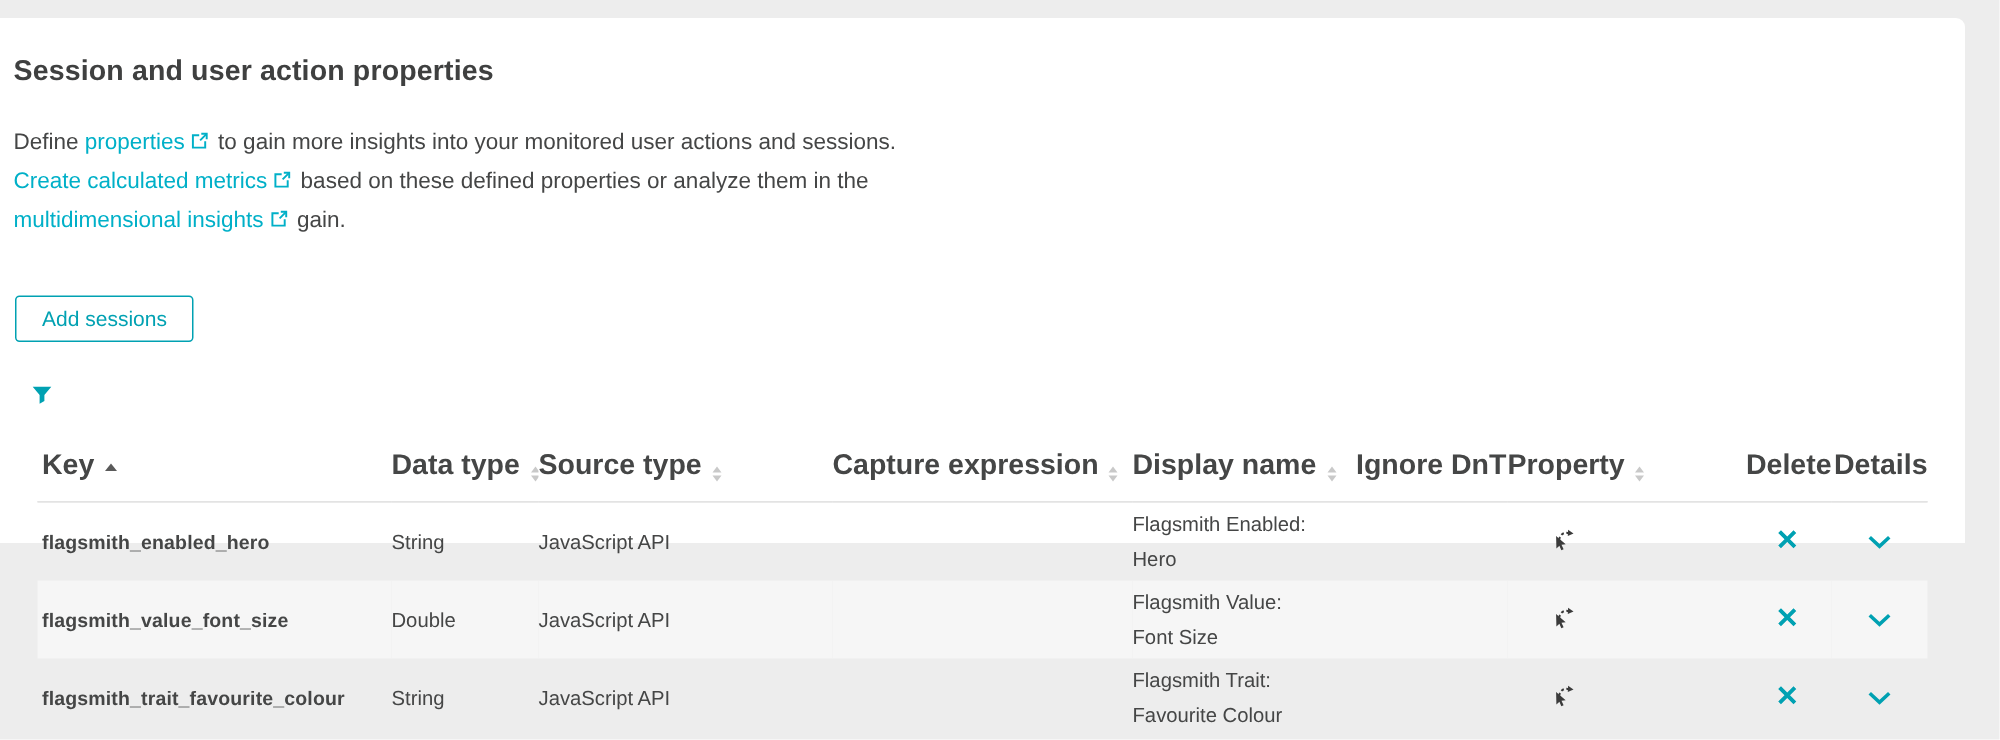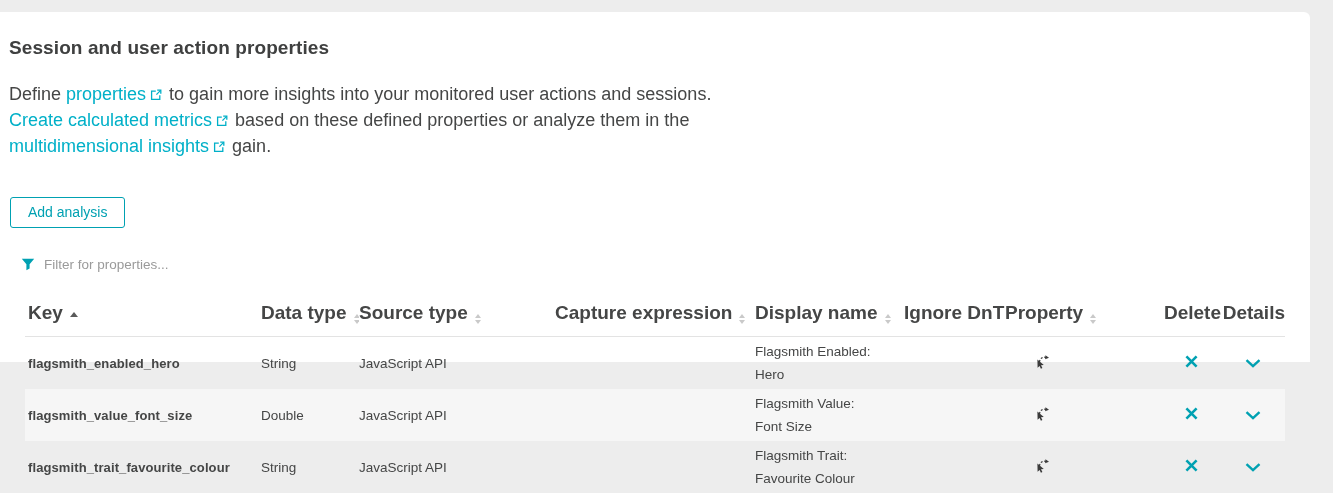--- a/index.html
+++ b/index.html
@@ -17,21 +17,21 @@
   }
   
   .page-title {
     margin:25px 0 0 9px;
     font-size:19px; font-weight:bold; color:#3f4040;
     letter-spacing:.1px;
   }
   
   .intro {
     margin:23px 0 0 9px;
-    font-size:18px; line-height:25px; color:#454646;
+    font-size:15px; line-height:25px; color:#454646;
   }
   a.link { color:#00b0c8; text-decoration:none; cursor:pointer; }
   .ext-icon { display:inline-block; vertical-align:-1px; margin:0 2px 0 4px; }
   
   .add-btn {
     display:inline-block;
     margin:37px 0 0 10px;
     height:31px; padding:0 17px;
     background:#fff;
     border:1px solid #00a1b2; border-radius:3px;
@@ -102,29 +102,28 @@
           <path d="M7.2 1.2 H10.8 V4.8" fill="none" stroke="#00b0c8" stroke-width="1.3"></path>
           <path d="M10.6 1.4 L6.4 5.6" fill="none" stroke="#00b0c8" stroke-width="1.3"></path>
         </svg></span><span> based on these defined properties or analyze them in the</span><br>
     <a class="link">multidimensional insights</a><span class="ext-icon"><svg width="12" height="12" viewBox="0 0 12 12">
           <path d="M9.8 6.2 V10.4 H1.6 V2.2 H5.8" fill="none" stroke="#00b0c8" stroke-width="1.3"></path>
           <path d="M7.2 1.2 H10.8 V4.8" fill="none" stroke="#00b0c8" stroke-width="1.3"></path>
           <path d="M10.6 1.4 L6.4 5.6" fill="none" stroke="#00b0c8" stroke-width="1.3"></path>
         </svg></span><span> gain.</span>
   </div>
 
-  <button class="add-btn">Add analysis</button>
+  <button class="add-btn">Add sessions</button>
 
   <div class="filter-row">
     <span style="line-height:0;">
       <svg width="14" height="13" viewBox="0 0 14 13">
           <path d="M0.8 0.8 H13.2 L8.6 6.3 V10.4 L5.4 12.2 V6.3 Z" fill="#00a1b2"></path>
         </svg>
     </span>
-    <input class="filter-input" type="text" placeholder="Filter for properties..." style="">
   </div>
 
   <div class="table-wrap">
     <table>
       <colgroup>
         <col style="width:236px">
           <col style="width:98px">
           <col style="width:196px">
         <col style="width:200px">
           <col style="width:149px">

